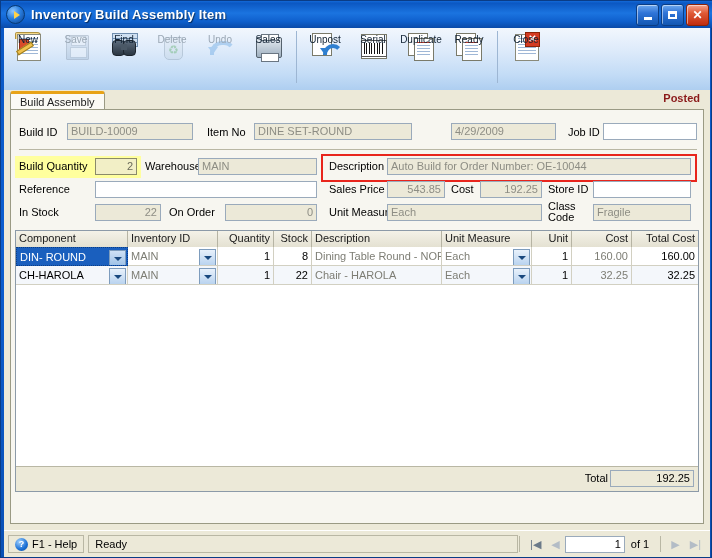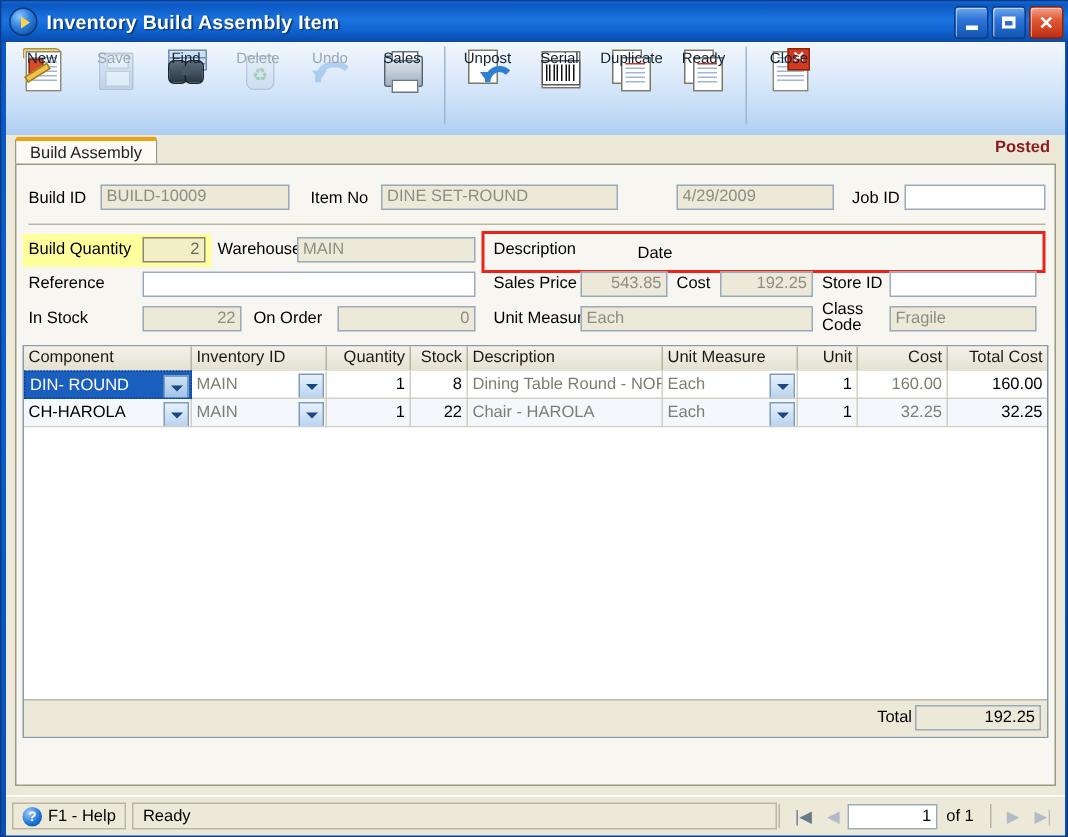--- a/index.html
+++ b/index.html
@@ -354,20 +354,21 @@
       <div class="hl" style="left:4px;top:46px;width:126px;height:22px;"></div>
 
       <div class="lbl" style="left:8px;top:50px;">Build Quantity</div>
       <div class="fld yellowbox num" style="left:84px;top:48px;width:42px;">2</div>
 
       <div class="lbl" style="left:134px;top:50px;">Warehouse</div>
       <div class="fld" style="left:187px;top:48px;width:119px;">MAIN</div>
 
       <div class="redbox" style="left:310px;top:44px;width:376px;height:28px;"></div>
       <div class="lbl" style="left:318px;top:50px;">Description</div>
+      <div class="fld" style="left:376px;top:48px;width:304px;">Auto Build for Order Number: OE-10044</div>
 
       <div class="lbl" style="left:8px;top:73px;">Reference</div>
       <div class="fld empty" style="left:84px;top:71px;width:222px;"></div>
 
       <div class="lbl" style="left:318px;top:73px;">Sales Price</div>
       <div class="fld num" style="left:376px;top:71px;width:58px;">543.85</div>
 
       <div class="lbl" style="left:440px;top:73px;">Cost</div>
       <div class="fld num" style="left:469px;top:71px;width:62px;">192.25</div>
 

